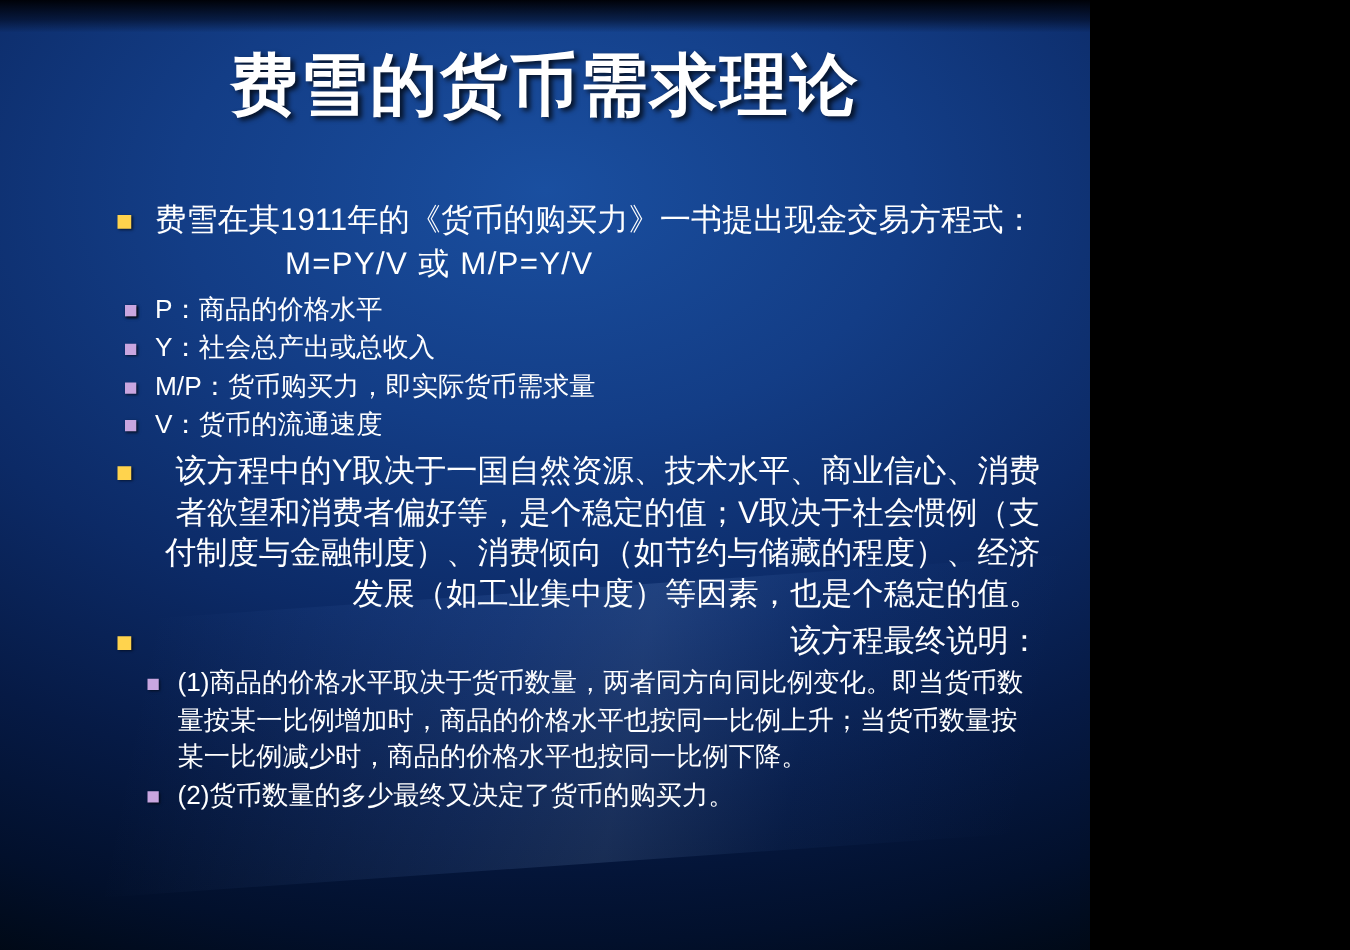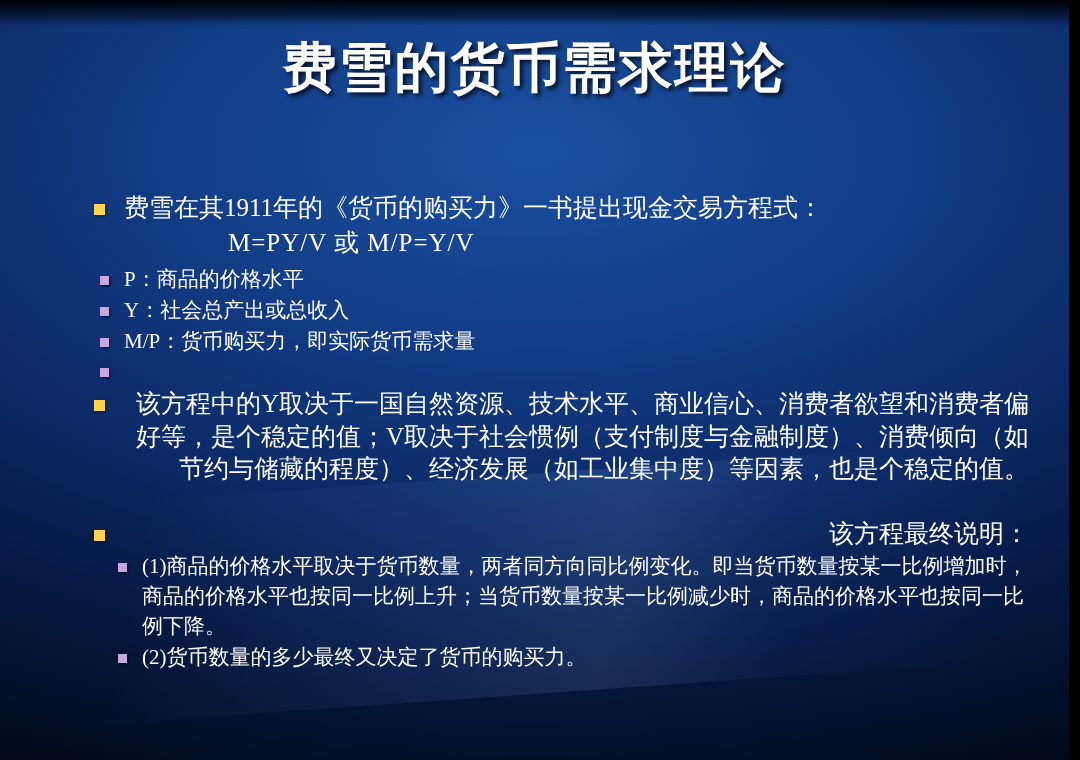--- a/index.html
+++ b/index.html
@@ -2,27 +2,27 @@
 <html><head>
 <meta charset="utf-8">
 <style>
   html, body {
     margin: 0;
     padding: 0;
     background: #000;
   }
   .slide {
     position: relative;
-    width: 1069px;
+    width: 872px;
     height: 760px;
     overflow: hidden;
     background:
       radial-gradient(ellipse 120% 90% at 50% 20%, #1a4fa0 0%, #133d86 28%, #0c2a66 52%, #061a45 72%, #02102c 88%, #000813 100%),
       #02102c;
-    font-family: Liberation Serif, serif;
+    font-family: Liberation Sans, sans-serif;
     color: #ffffff;
   }
   
   .sheen {
     position: absolute;
     left: -10%;
     bottom: 70px;
     width: 130%;
     height: 220px;
     background: linear-gradient(105deg, rgba(255,255,255,0.00) 18%, rgba(120,170,255,0.10) 42%, rgba(160,200,255,0.13) 52%, rgba(80,140,230,0.05) 64%, rgba(255,255,255,0.0) 80%);
@@ -58,21 +58,20 @@
   }
 
   ul { list-style: none; margin: 0; padding: 0; }
 
   li.lvl1 {
     position: relative;
     padding-left: 46px;
     margin-bottom: 2px;
     font-size: 25px;
     line-height: 1.30;
-    margin-top: 32px;
   }
   li.lvl1 > .bullet {
     position: absolute;
     left: 16px;
     top: 12px;
     width: 11px;
     height: 11px;
     background: #ffd34d;
     box-shadow: 1px 1px 2px rgba(0,0,0,0.6);
   }
@@ -145,20 +144,21 @@
         <li class="lvl2">
           <span class="bullet"></span>
           <span>Y：社会总产出或总收入</span>
         </li>
         <li class="lvl2">
           <span class="bullet"></span>
           <span>M/P：货币购买力，即实际货币需求量</span>
         </li>
         <li class="lvl2">
           <span class="bullet"></span>
+          <span>V：货币的流通速度</span>
         </li>
       </ul>
 
       <li class="lvl1 gap-top">
         <span class="bullet"></span>
         <span class="para">该方程中的Y取决于一国自然资源、技术水平、商业信心、消费者欲望和消费者偏好等，是个稳定的值；V取决于社会惯例（支付制度与金融制度）、消费倾向（如节约与储藏的程度）、经济发展（如工业集中度）等因素，也是个稳定的值。</span>
       </li>
 
       <li class="lvl1 gap-top">
         <span class="bullet"></span>

